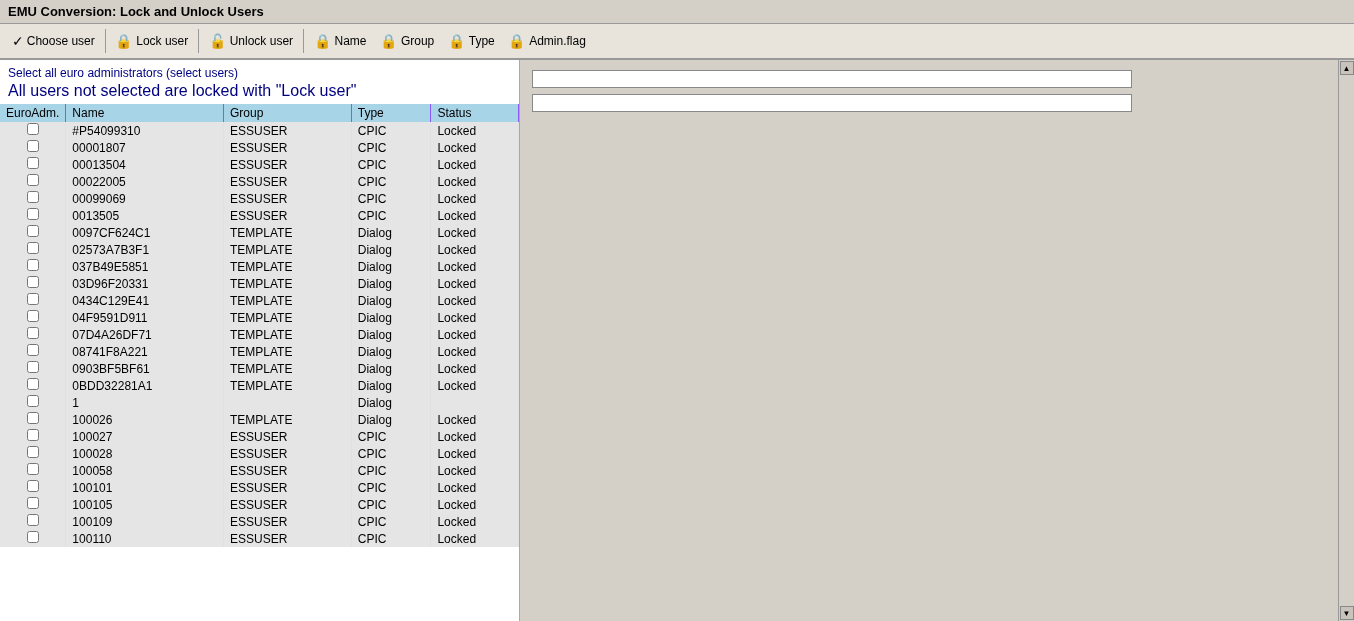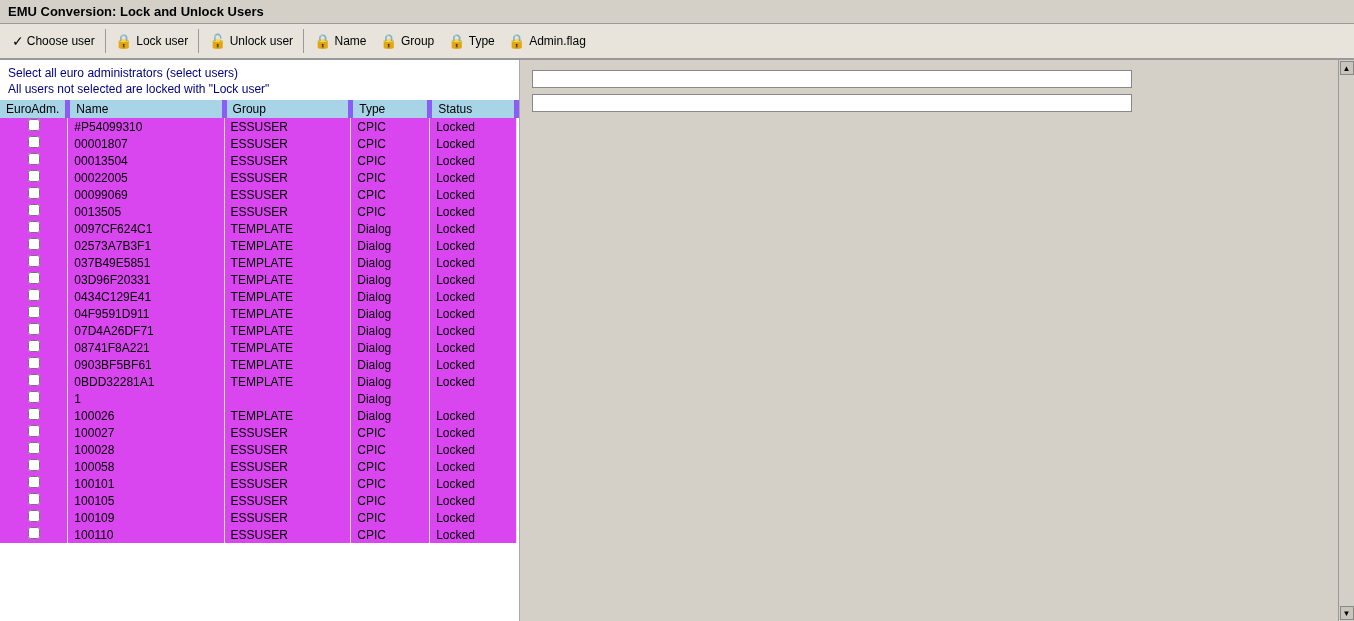--- a/index.html
+++ b/index.html
@@ -81,21 +81,21 @@
     }
 
     #info-header .line1 {
       color: #000080;
       font-size: 12px;
       margin-bottom: 2px;
     }
 
     #info-header .line2 {
       color: #000080;
-      font-size: 12px;
+      font-size: 16px;
     }
 
     
     #user-table {
       flex: 1;
       overflow-y: auto;
       overflow-x: hidden;
     }
 
     table {
@@ -105,32 +105,32 @@
     }
 
     thead tr {
       background: #a8d4e8;
     }
 
     thead th {
       padding: 2px 6px;
       text-align: left;
       font-weight: normal;
-      border-right: 5px solid #8b5cf6;
+      border-right: 1px solid #8b5cf6;
       color: #000;
       white-space: nowrap;
     }
 
     thead th:first-child {
       width: 32px;
       text-align: center;
     }
 
     tbody tr {
-      background: #d946ef;
+      background: #e5e5e5;
     }
 
     tbody td {
       padding: 1px 6px;
       border-right: 1px solid #e0e0e0;
       white-space: nowrap;
       color: #000;
     }
 
     tbody td:first-child {

